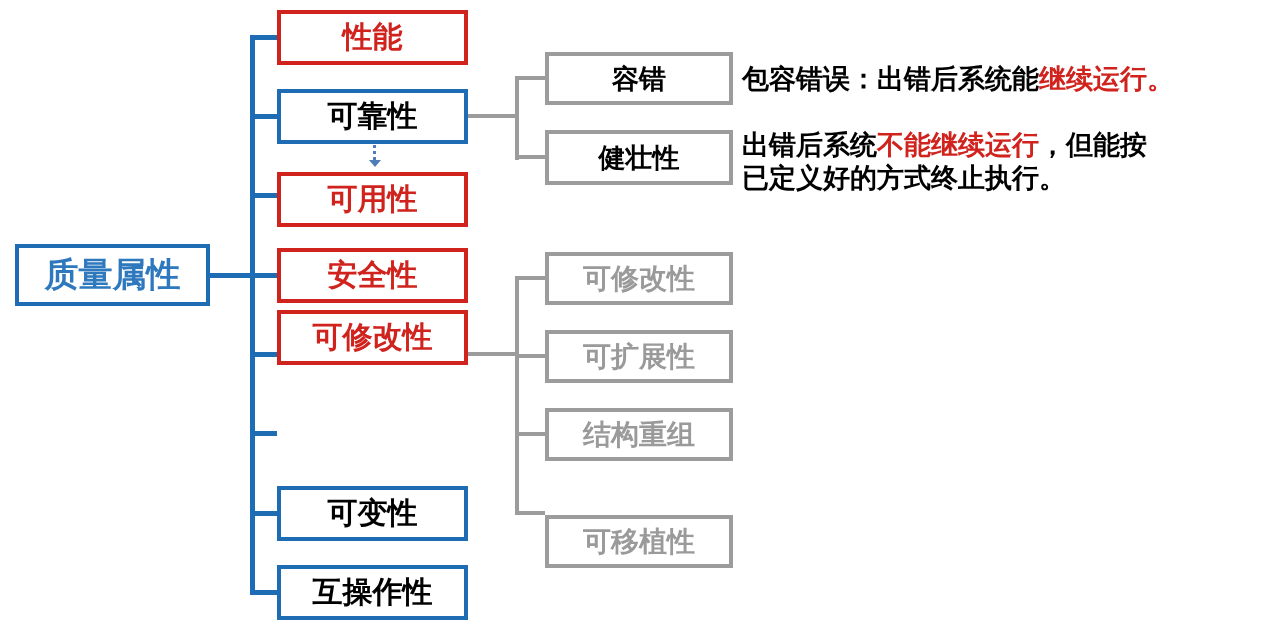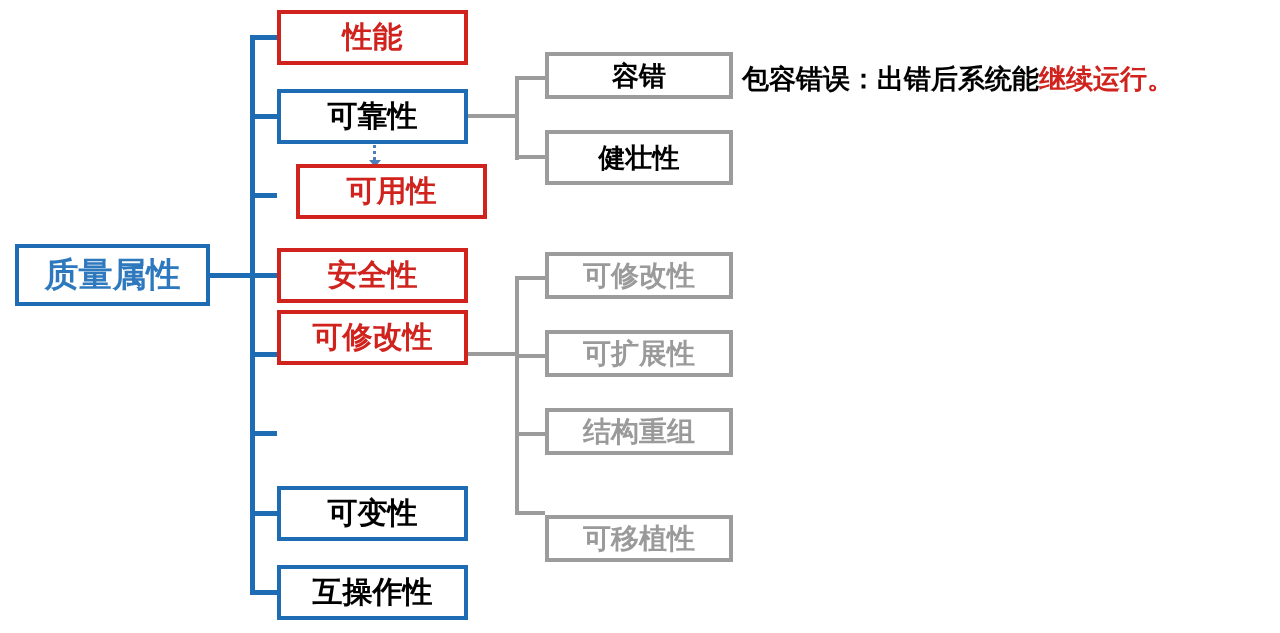--- a/index.html
+++ b/index.html
@@ -24,21 +24,21 @@
     font-weight: bold;
     background: #ffffff;
     white-space: nowrap;
   }
   .node.red   { border: 4px solid var(--red);  color: var(--red); }
   .node.blue  { border: 4px solid var(--blue); color: #000000; }
   .node.gray  { border: 4px solid var(--gray); color: var(--graytext); }
   .node.rootnode { border: 4px solid var(--blue); color: var(--roottext); }
 
   .lvl1 { left: 277px; width: 191px; height: 55px; font-size: 30px; }
-  .sub  { left: 545px; width: 188px; height: 47px; font-size: 27px; }
+  .sub  { left: 545px; width: 188px; height: 53px; font-size: 27px; }
 
   .line { position: absolute; }
   .line.blue { background: var(--blue); }
   .line.gray { background: var(--gray); }
 
   .annotation {
     position: absolute;
     font-weight: bold;
     font-size: 27px;
     color: #000000;
@@ -94,32 +94,38 @@
   <div class="line gray" style="left:515px; top:432px; width:30px; height:4px;"></div>
   <div class="line gray" style="left:515px; top:511px; width:30px; height:4px;"></div>
 
   <div class="dashed-arrow-line"></div>
   <div class="dashed-arrow-head"></div>
 
   <div class="node rootnode" style="left:15px; top:244px; width:195px; height:62px; font-size:34px;">质量属性</div>
 
   <div class="node red lvl1" style="top:10px;">性能</div>
   <div class="node blue lvl1" style="top:89px;">可靠性</div>
-  <div class="node red lvl1" style="top:164px;margin-left:19px;">可用性</div>
+  <div class="node red lvl1" style="top:172px;">可用性</div>
   <div class="node red lvl1" style="top:248px;">安全性</div>
   <div class="node red lvl1" style="top:310px;">可修改性</div>
   <div class="node blue lvl1" style="top:486px;">可变性</div>
   <div class="node blue lvl1" style="top:565px;">互操作性</div>
 
   <div class="node gray sub" style="top:52px; color:#000000;">容错</div>
   <div class="node gray sub" style="top:130px; height:55px; color:#000000;">健壮性</div>
 
   <div class="node gray sub" style="top:252px; font-size:28px;">可修改性</div>
   <div class="node gray sub" style="top:330px; font-size:28px;">可扩展性</div>
   <div class="node gray sub" style="top:408px; font-size:28px;">结构重组</div>
   <div class="node gray sub" style="top:515px; font-size:28px;">可移植性</div>
 
   <div class="annotation" style="left:742px; top:63px;">
     <span>包容错误：出错后系统能</span><span class="red-text">继续运行。</span>
   </div>
 
+  <div class="annotation" style="left:742px; top:129px;">
+    <div>
+      <span>出错后系统</span><span class="red-text">不能继续运行</span><span>，但能按</span>
+    </div>
+    <div>已定义好的方式终止执行。</div>
+  </div>
 
 </div>
 
 </body></html>

